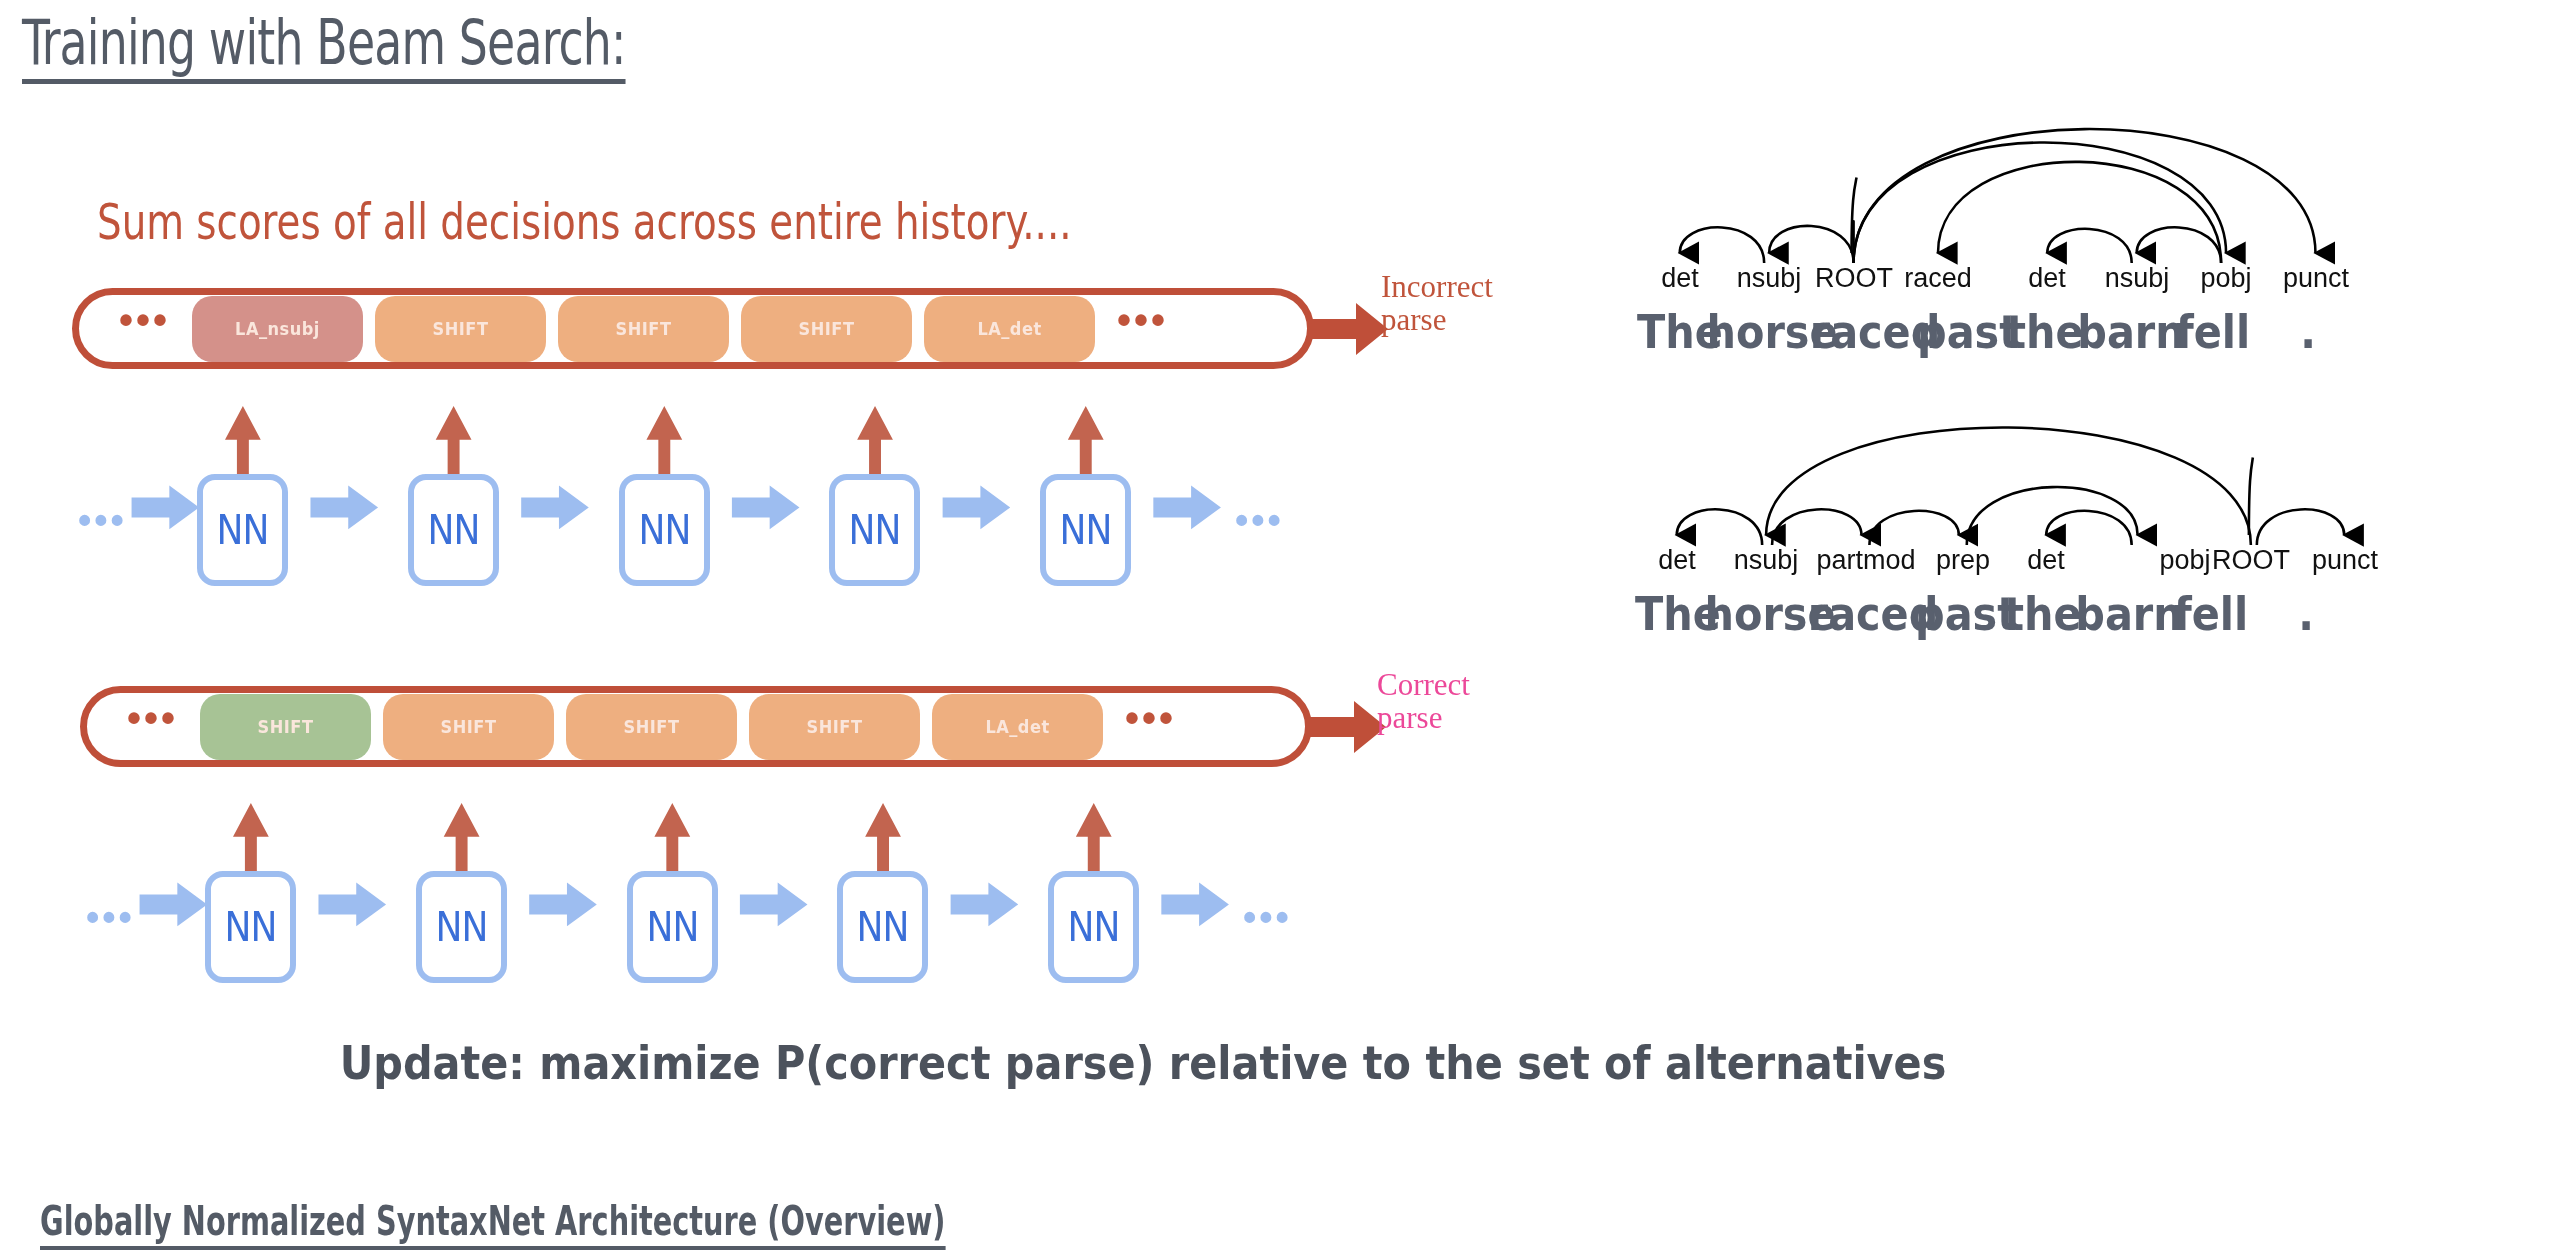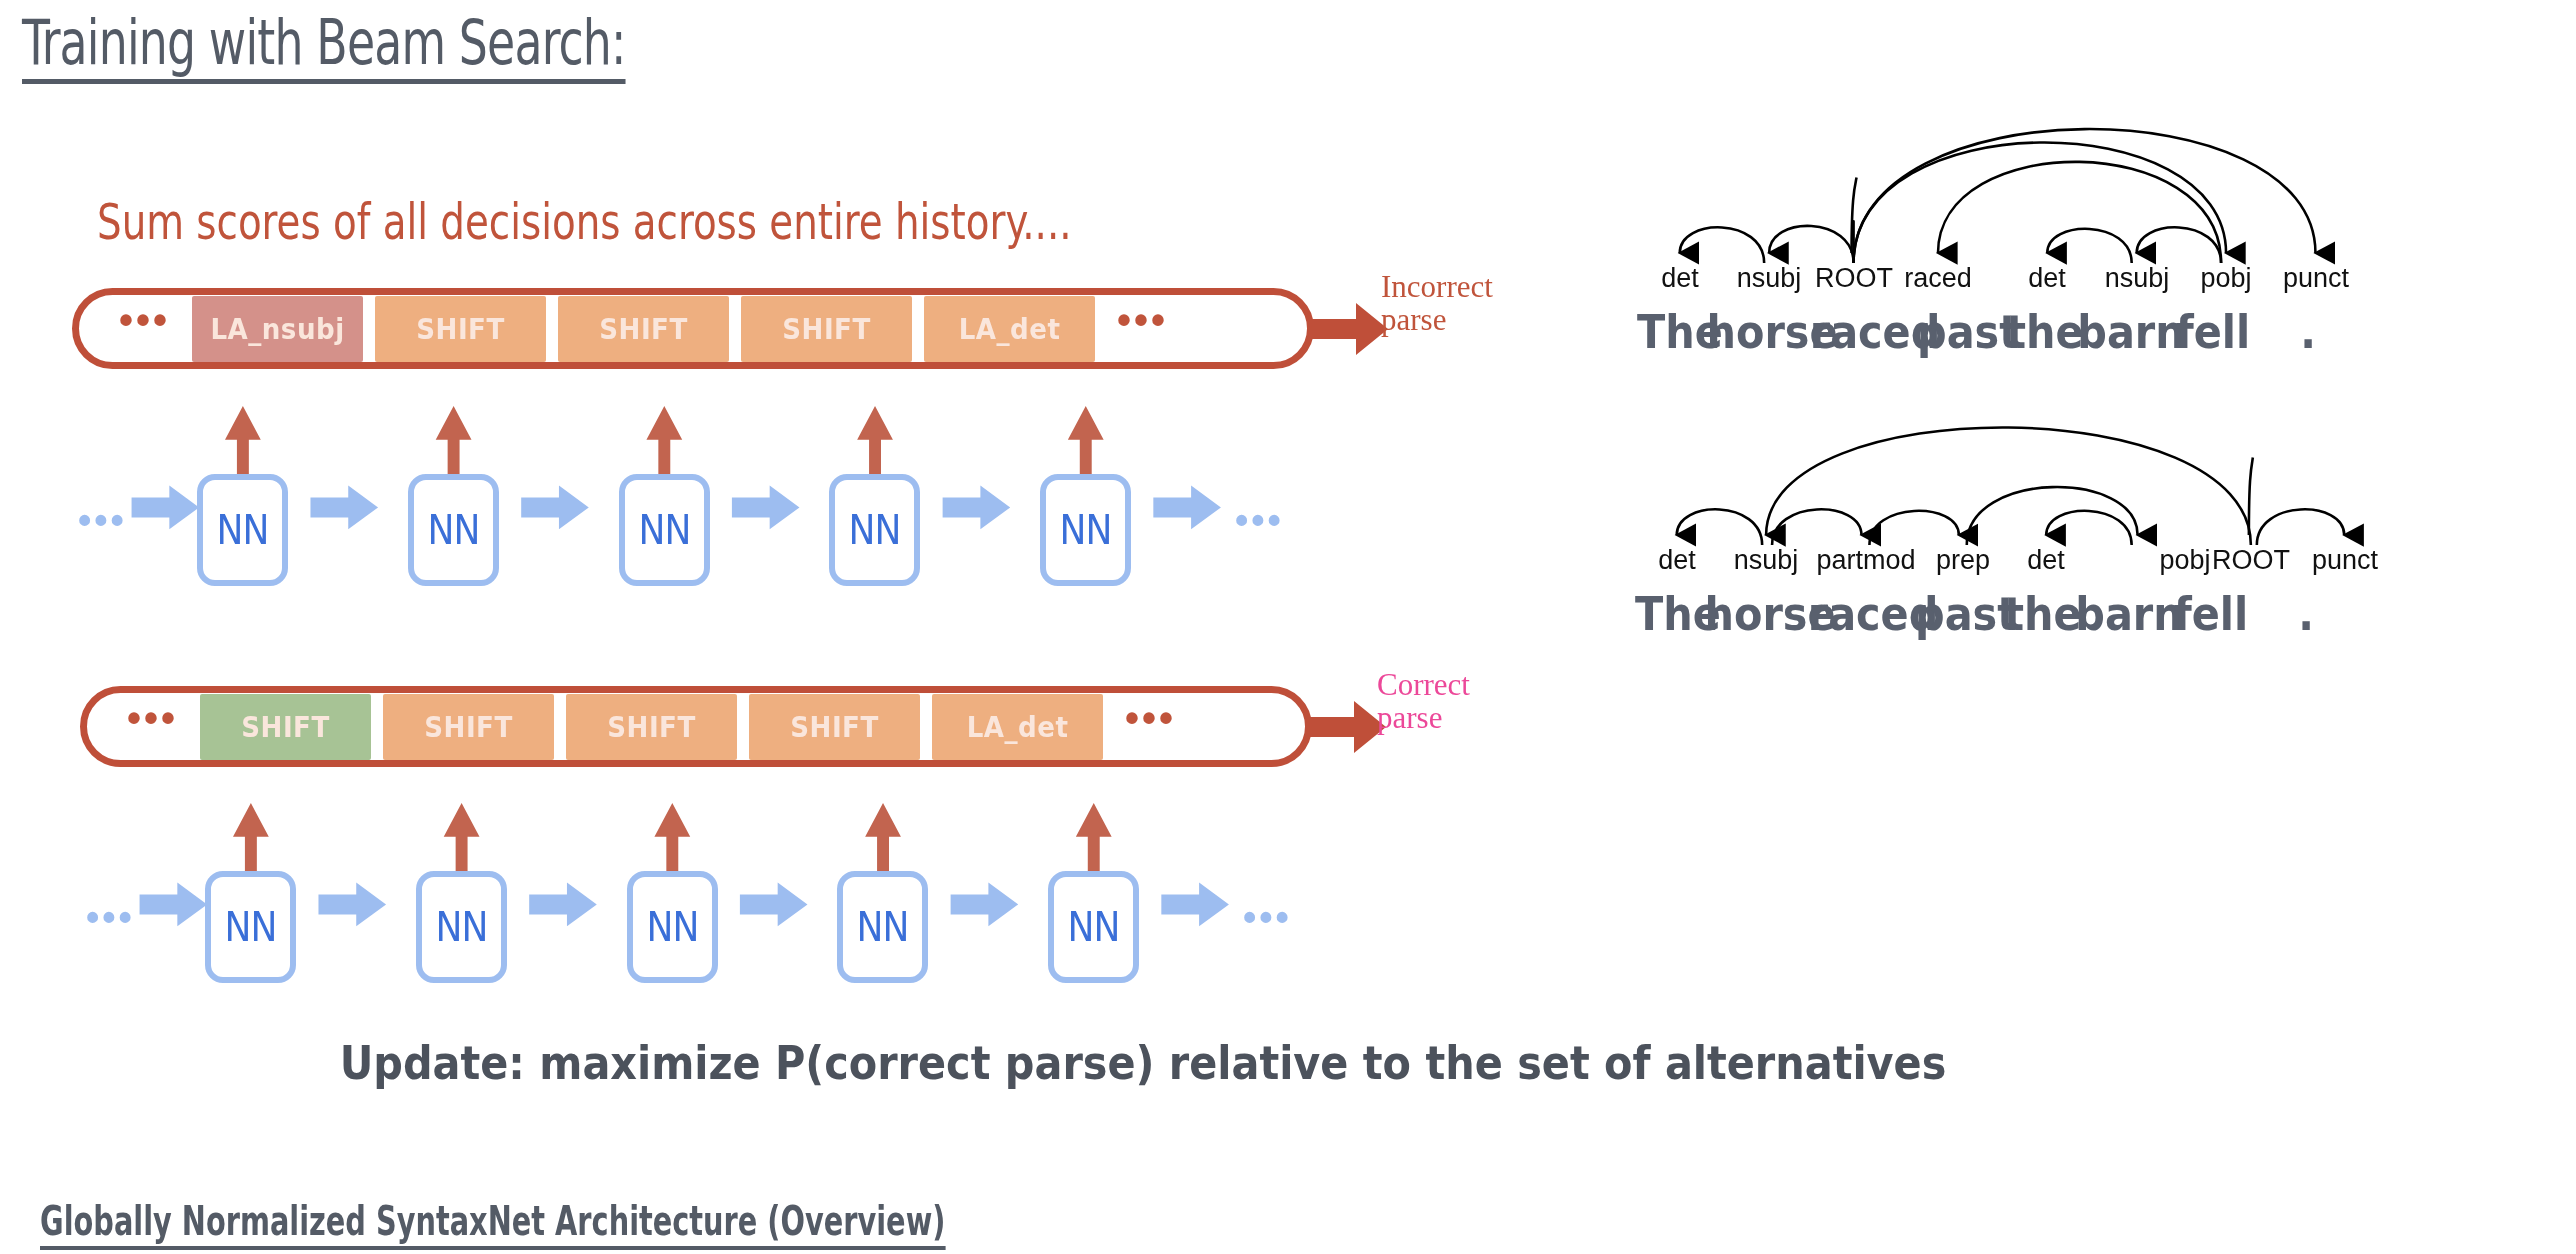--- a/index.html
+++ b/index.html
@@ -58,23 +58,23 @@
     padding:0 24px;
   }
   .dots{
     color:#c0543b;font-size:40px;font-weight:bold;
     letter-spacing:3px;line-height:1;
     padding:0 16px 18px 16px;
     user-select:none;
   }
   .act{
     height:62px;min-width:139px;
-    border-radius:2px;
+    border-radius:20px;
     display:flex;align-items:center;justify-content:center;
-    color:#fae6dc;font-weight:bold;font-size:29px;
+    color:#fae6dc;font-weight:bold;font-size:18px;
     letter-spacing:0.5px;
     margin:0 6px;
     padding:2px 16px;
     font-family:"DejaVu Sans Condensed","Liberation Sans",sans-serif;
     font-stretch:condensed;
   }
   .act.orange{background:#eeaf80;}
   .act.rose{background:#d4918a;}
   .act.green{background:#a7c395;}
 

